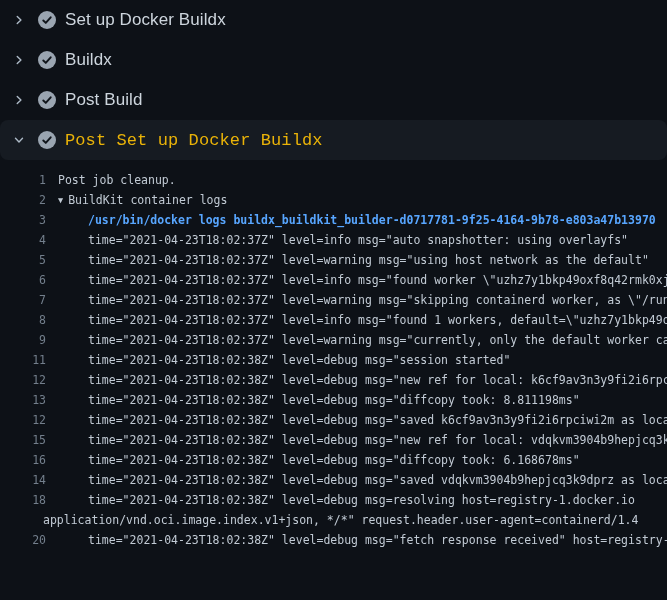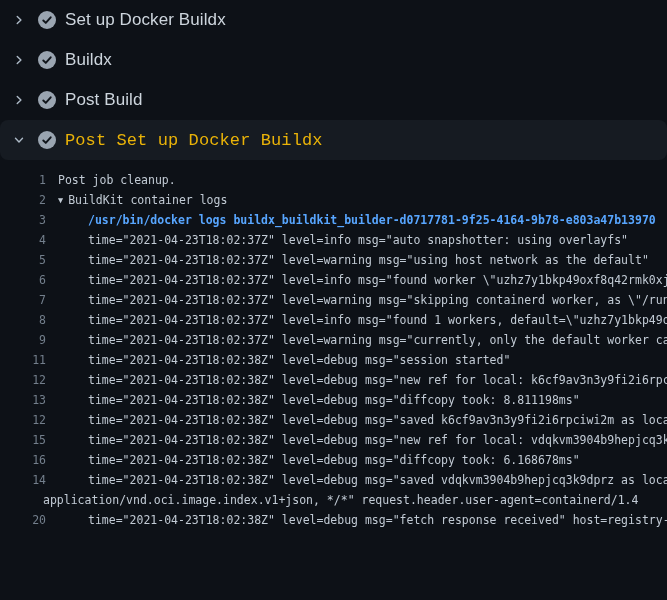--- a/index.html
+++ b/index.html
@@ -151,16 +151,17 @@
       <div class="log-line indent-group"><span class="line-number">7</span><span class="log-text">time="2021-04-23T18:02:37Z" level=warning msg="skipping containerd worker, as \"/run</span></div>
       <div class="log-line indent-group"><span class="line-number">8</span><span class="log-text">time="2021-04-23T18:02:37Z" level=info msg="found 1 workers, default=\"uzhz7y1bkp49o</span></div>
       <div class="log-line indent-group"><span class="line-number">9</span><span class="log-text">time="2021-04-23T18:02:37Z" level=warning msg="currently, only the default worker ca</span></div>
       <div class="log-line indent-group"><span class="line-number">11</span><span class="log-text">time="2021-04-23T18:02:38Z" level=debug msg="session started"</span></div>
       <div class="log-line indent-group"><span class="line-number">12</span><span class="log-text">time="2021-04-23T18:02:38Z" level=debug msg="new ref for local: k6cf9av3n3y9fi2i6rpc</span></div>
       <div class="log-line indent-group"><span class="line-number">13</span><span class="log-text">time="2021-04-23T18:02:38Z" level=debug msg="diffcopy took: 8.811198ms"</span></div>
       <div class="log-line indent-group"><span class="line-number">12</span><span class="log-text">time="2021-04-23T18:02:38Z" level=debug msg="saved k6cf9av3n3y9fi2i6rpciwi2m as loca</span></div>
       <div class="log-line indent-group"><span class="line-number">15</span><span class="log-text">time="2021-04-23T18:02:38Z" level=debug msg="new ref for local: vdqkvm3904b9hepjcq3k</span></div>
       <div class="log-line indent-group"><span class="line-number">16</span><span class="log-text">time="2021-04-23T18:02:38Z" level=debug msg="diffcopy took: 6.168678ms"</span></div>
       <div class="log-line indent-group"><span class="line-number">14</span><span class="log-text">time="2021-04-23T18:02:38Z" level=debug msg="saved vdqkvm3904b9hepjcq3k9dprz as loca</span></div>
+      <div class="log-line indent-group"><span class="line-number">18</span><span class="log-text">time="2021-04-23T18:02:38Z" level=debug msg=resolving host=registry-1.docker.io</span></div>
       <div class="log-line wrap"><span class="log-text">application/vnd.oci.image.index.v1+json, */*" request.header.user-agent=containerd/1.4</span></div>
       <div class="log-line indent-group"><span class="line-number">20</span><span class="log-text">time="2021-04-23T18:02:38Z" level=debug msg="fetch response received" host=registry-</span></div>
     </div>
 </div>
 
 </body></html>

